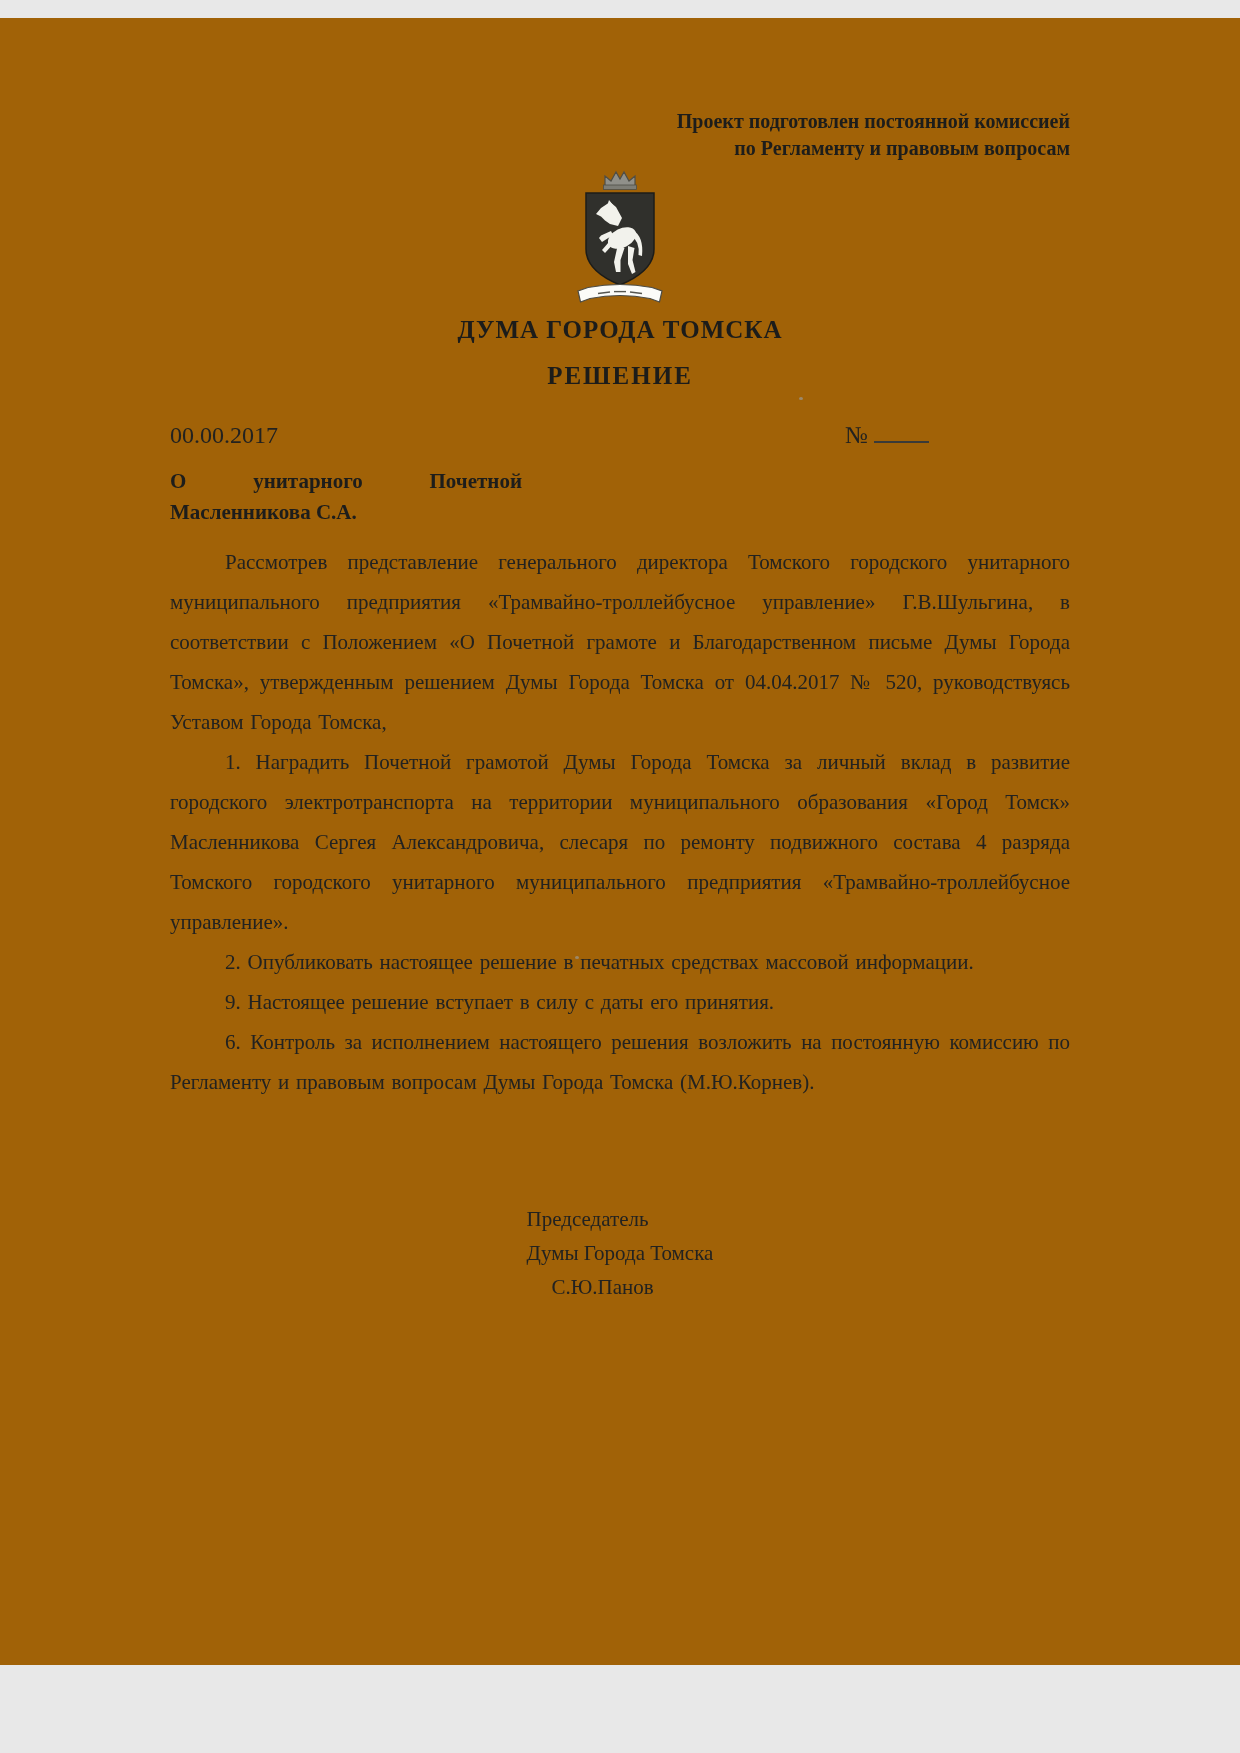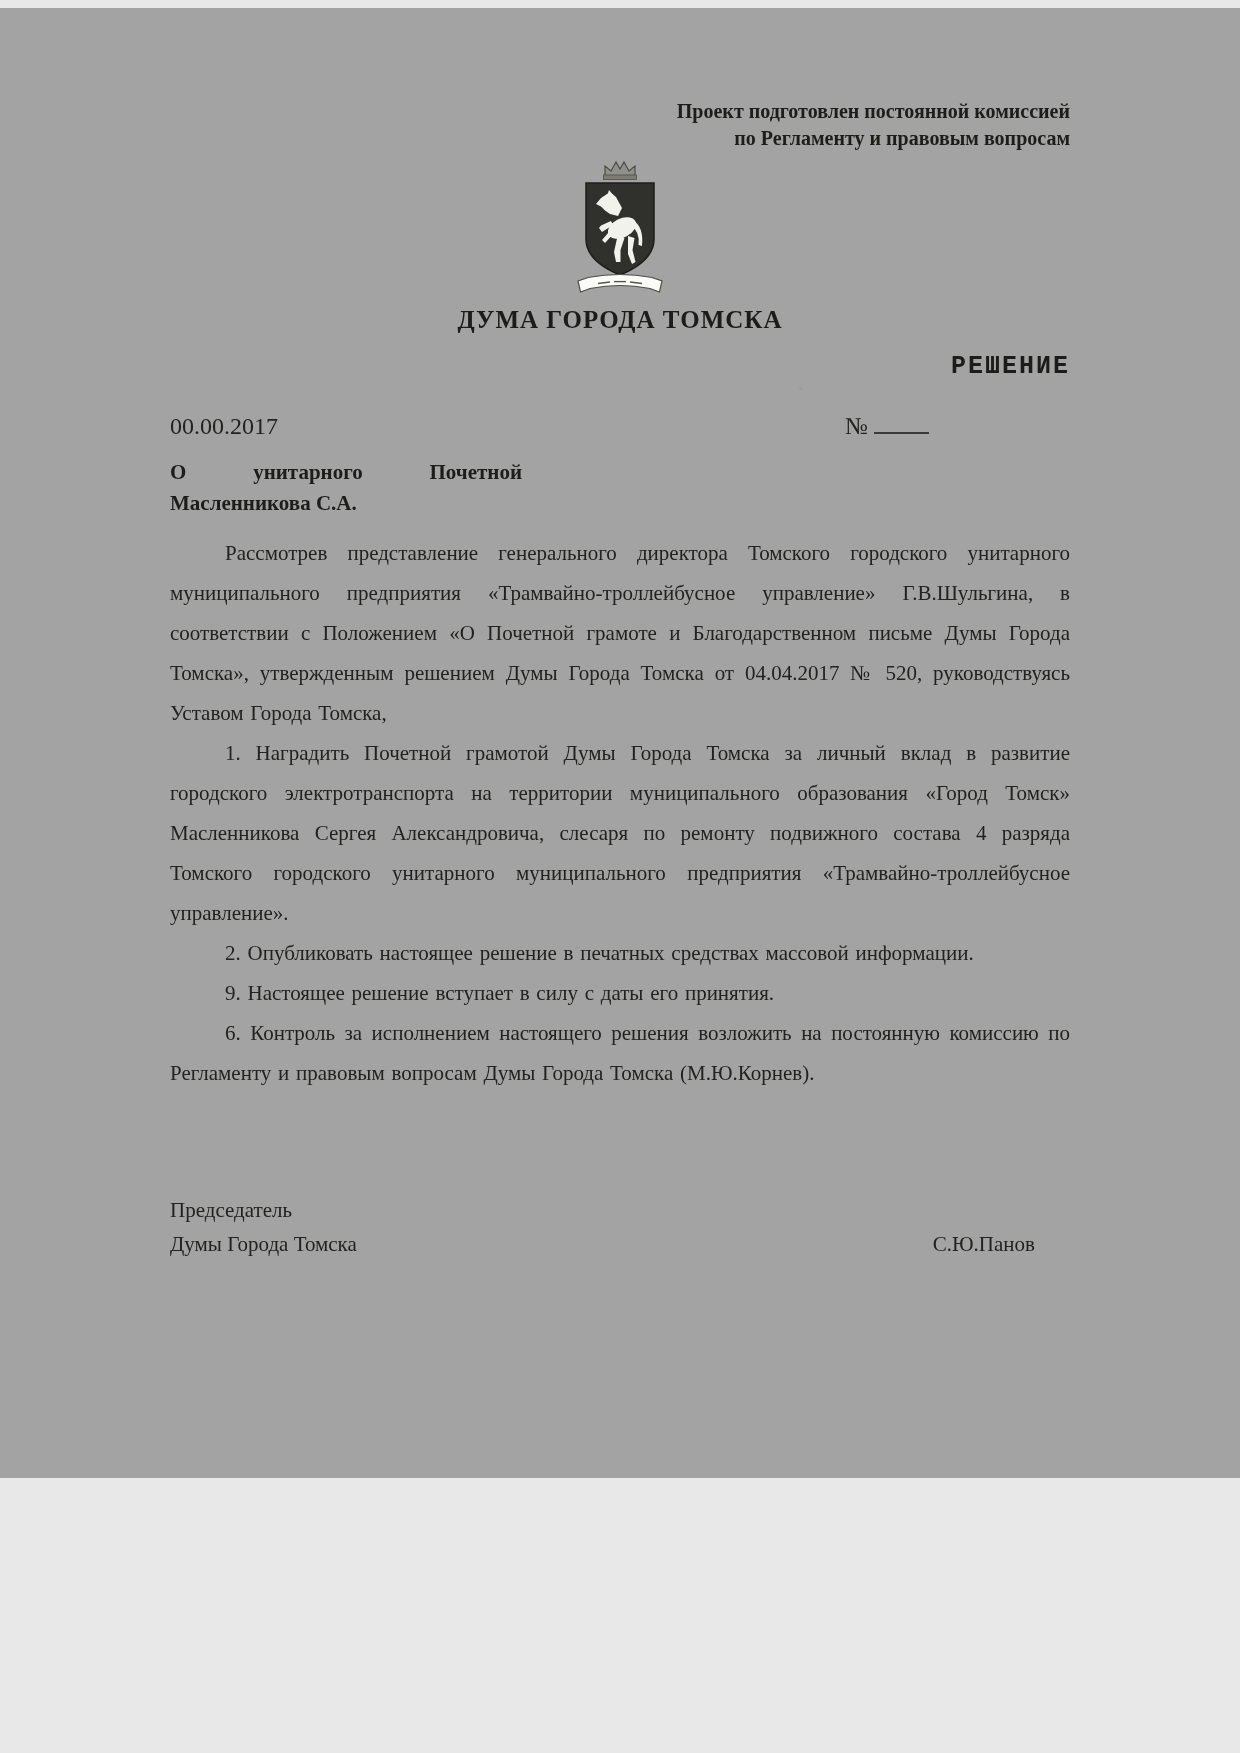--- a/index.html
+++ b/index.html
@@ -1,21 +1,21 @@
 <!DOCTYPE html>
 <html><head>
 <meta charset="utf-8">
 <style>
   html, body { margin: 0; padding: 0; background: #e8e8e8; }
   .page {
     position: relative;
     width: 1240px;
-    height: 1470px;
-    margin: 8px auto;
-    background: #a3a3a3;
+    height: 1647px;
+    margin: 18px auto;
+    background: #a16207;
     box-sizing: border-box;
     padding: 90px 170px 0 170px;
     font-family: "Liberation Serif", "DejaVu Serif", serif;
     color: #222220;
     overflow: hidden;
   }
   .prepared-by {
     text-align: right;
     font-weight: bold;
     font-size: 20px;
@@ -26,26 +26,25 @@
   .org-title {
     margin: 6px 0 0 0;
     text-align: center;
     font-size: 25px;
     font-weight: bold;
     letter-spacing: 1px;
     color: #1c1c1a;
   }
   .doc-type {
     margin: 18px 0 0 0;
-    text-align: right;
+    text-align: center;
     font-size: 25px;
     font-weight: bold;
     letter-spacing: 2px;
     color: #1c1c1a;
-    font-family: Liberation Mono, monospace;
   }
   .date-row {
     position: relative;
     margin-top: 32px;
     font-size: 24px;
     height: 30px;
   }
   .doc-number { position: absolute; left: 675px; top: 0; }
   .num-blank {
     display: inline-block;
@@ -75,23 +74,24 @@
   .preamble { margin-top: 14px; }
   .resolved {
     margin: 12px 0 8px 0;
     text-align: center;
     font-size: 21px;
   }
   .signature {
     margin-top: 100px;
     display: flex;
     justify-content: space-between;
-    align-items: flex-end;
+    align-items: center;
     font-size: 21px;
     line-height: 34px;
+    flex-direction: column;
   }
   .sig-name { margin-right: 35px; }
   .speck { position: absolute; background: #9a9a96; border-radius: 50%; opacity: .7; }
   .speck.s1 { width: 4px; height: 3px; left: 799px; top: 379px; }
   .speck.s2 { width: 4px; height: 3px; left: 575px; top: 938px; }
 </style>
 </head>
 <body>
 
 <div class="page">

